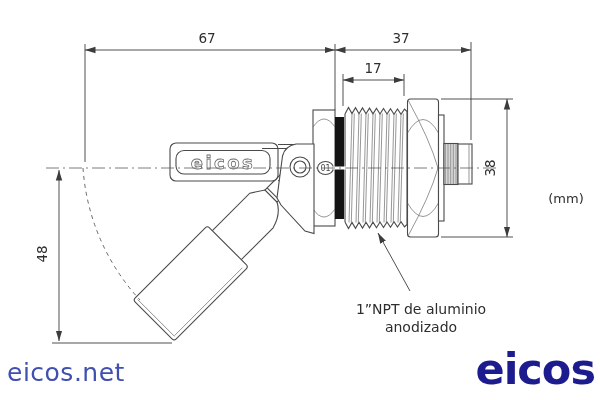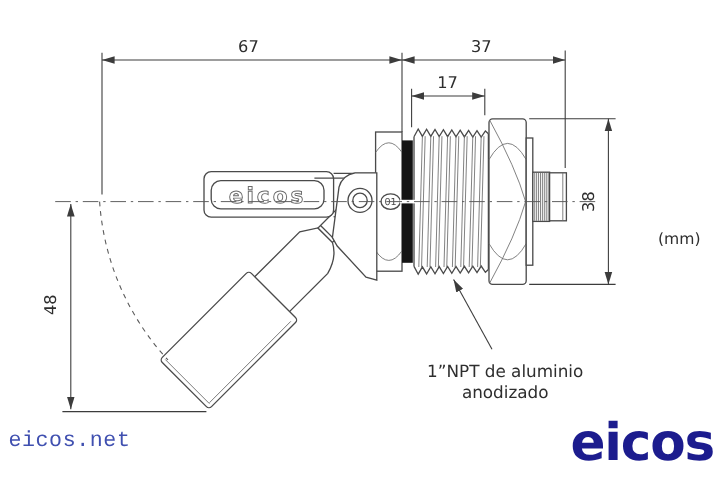--- a/index.html
+++ b/index.html
@@ -4,22 +4,22 @@
 <style>
   html,body{margin:0;padding:0;background:#ffffff;}
   .stage{position:relative;width:600px;height:400px;background:#fff;overflow:hidden;
          font-family:"DejaVu Sans","Liberation Sans",sans-serif;}
   svg text{font-family:"DejaVu Sans","Liberation Sans",sans-serif;}
   .dimtxt{font-size:13.5px;fill:#2e2e2e;}
   .notetxt{font-size:14px;fill:#2e2e2e;}
   .mmtxt{font-size:13px;fill:#2e2e2e;}
   .platetxt{font-size:18px;font-weight:bold;letter-spacing:2.5px;fill:#ffffff;stroke:#6a6a6a;stroke-width:0.8px;}
   .marktxt{font-size:8px;fill:#4a4a4a;}
-  .website{position:absolute;left:7px;top:358px;font-size:18px;color:var(--website_blue,#4050b0);
-           letter-spacing:0.5px;text-decoration:none;font-family:Liberation Mono, monospace;}
+  .website{position:absolute;left:7px;top:358px;font-size:25px;color:var(--website_blue,#4050b0);
+           letter-spacing:0.5px;text-decoration:none;}
   .logo{position:absolute;right:5px;top:348px;font-size:43px;font-weight:bold;
         color:var(--logo_blue,#1c1c8e);letter-spacing:-1px;line-height:1;}
   .ln{stroke:#4a4a4a;stroke-width:1.1;fill:none;}
   .lnw{stroke:#4a4a4a;stroke-width:1.1;fill:#ffffff;}
   .thin{stroke:#6a6a6a;stroke-width:0.7;fill:none;}
   .dim{stroke:#3c3c3c;stroke-width:0.9;fill:none;}
   .cl{stroke:#5a5a5a;stroke-width:0.8;fill:none;stroke-dasharray:13 4 2 4;}
   .dash{stroke:#5a5a5a;stroke-width:0.9;fill:none;stroke-dasharray:4 4;}
 </style>
 </head>

